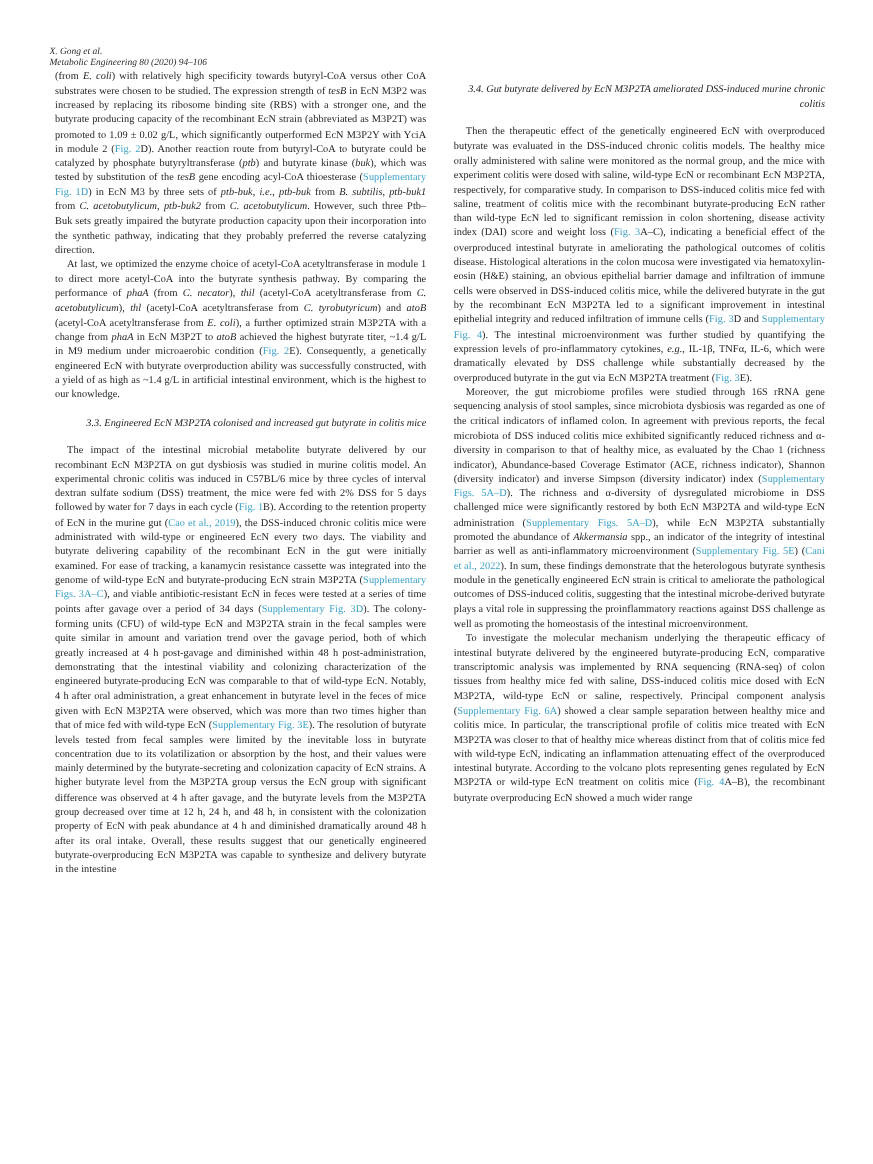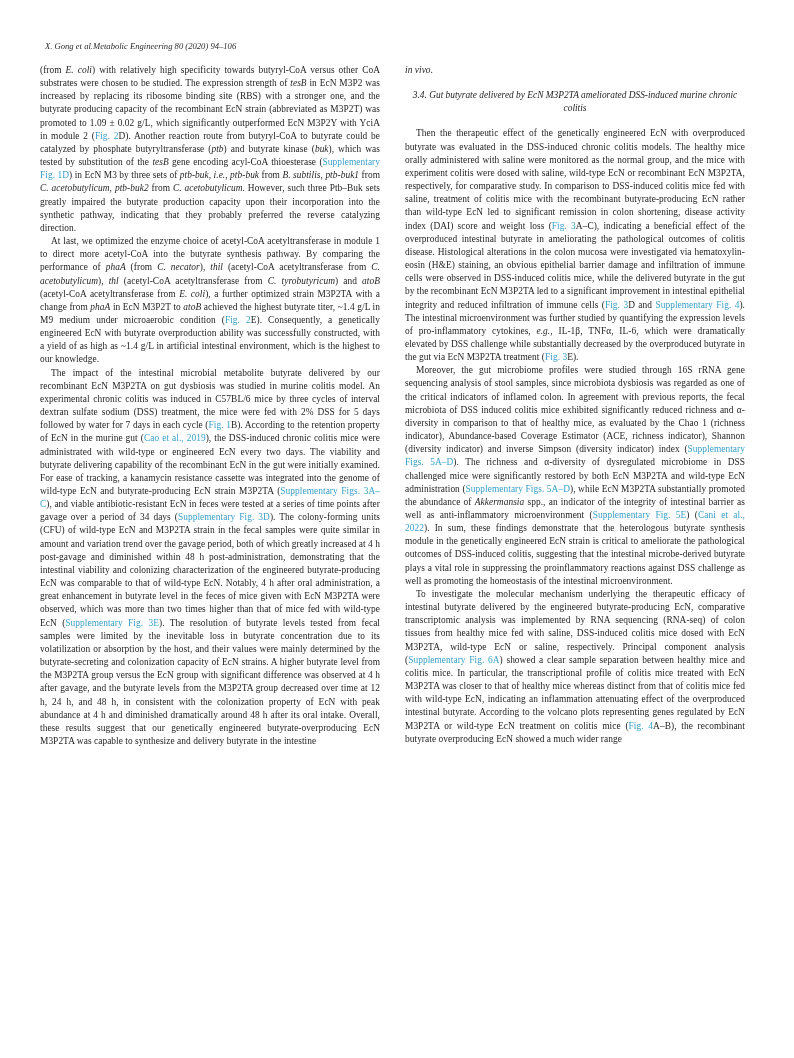--- a/index.html
+++ b/index.html
@@ -12,48 +12,49 @@
     font-family: "Liberation Serif", serif;
     color: #1e1e1e;
     overflow: hidden;
   }
   .running-header {
     position: absolute;
     top: 41px;
     left: 45px;
     right: 44px;
     display: flex;
-    justify-content: flex-start;
+    justify-content: center;
     font-size: 8.6px;
     font-style: italic;
     color: #2a2a2a;
+    flex-direction: column;
   }
   .columns {
     position: absolute;
     top: 64px;
-    left: 40px;
+    left: 50px;
     right: 44px;
     display: flex;
     gap: 25px;
   }
   .col { width: 340px; }
   p.body-para {
     margin: 0;
     font-size: 9.4px;
     line-height: 13.15px;
     text-align: justify;
     letter-spacing: 0.05px;
   }
   p.indent { text-indent: 11px; }
   p.section-heading {
     font-size: 9.4px;
     line-height: 13.15px;
     font-style: italic;
     margin: 12px 0 12px 0;
-    text-align: center;
+    text-align: right;
   }
   .link { color: #3aa0c8; cursor: pointer; }
   .it { font-style: italic; }
   .page-number {
     position: absolute;
     top: 1004px;
     left: 0;
     width: 100%;
     text-align: center;
     font-size: 8.6px;
@@ -66,24 +67,24 @@
 <div class="page">
   <div class="running-header">
     <span>X. Gong et al.</span>
     <span>Metabolic Engineering 80 (2020) 94–106</span>
   </div>
 
   <div class="columns">
     <div class="col" id="col-left">
         <p class="body-para"><span>(from </span><span class="it">E. coli</span><span>) with relatively high specificity towards butyryl-CoA versus other CoA substrates were chosen to be studied. The expression strength of </span><span class="it">tesB</span><span> in EcN M3P2 was increased by replacing its ribosome binding site (RBS) with a stronger one, and the butyrate producing capacity of the recombinant EcN strain (abbreviated as M3P2T) was promoted to 1.09 ± 0.02 g/L, which significantly outperformed EcN M3P2Y with YciA in module 2 (</span><span class="link">Fig. 2</span><span>D). Another reaction route from butyryl-CoA to butyrate could be catalyzed by phosphate butyryltransferase (</span><span class="it">ptb</span><span>) and butyrate kinase (</span><span class="it">buk</span><span>), which was tested by substitution of the </span><span class="it">tesB</span><span> gene encoding acyl-CoA thioesterase (</span><span class="link">Supplementary Fig. 1D</span><span>) in EcN M3 by three sets of </span><span class="it">ptb-buk</span><span>, </span><span class="it">i.e.</span><span>, </span><span class="it">ptb-buk</span><span> from </span><span class="it">B. subtilis</span><span>, </span><span class="it">ptb-buk1</span><span> from </span><span class="it">C. acetobutylicum</span><span>, </span><span class="it">ptb-buk2</span><span> from </span><span class="it">C. acetobutylicum</span><span>. However, such three Ptb–Buk sets greatly impaired the butyrate production capacity upon their incorporation into the synthetic pathway, indicating that they probably preferred the reverse catalyzing direction.</span></p>
         <p class="body-para indent"><span>At last, we optimized the enzyme choice of acetyl-CoA acetyltransferase in module 1 to direct more acetyl-CoA into the butyrate synthesis pathway. By comparing the performance of </span><span class="it">phaA</span><span> (from </span><span class="it">C. necator</span><span>), </span><span class="it">thil</span><span> (acetyl-CoA acetyltransferase from </span><span class="it">C. acetobutylicum</span><span>), </span><span class="it">thl</span><span> (acetyl-CoA acetyltransferase from </span><span class="it">C. tyrobutyricum</span><span>) and </span><span class="it">atoB</span><span> (acetyl-CoA acetyltransferase from </span><span class="it">E. coli</span><span>), a further optimized strain M3P2TA with a change from </span><span class="it">phaA</span><span> in EcN M3P2T to </span><span class="it">atoB</span><span> achieved the highest butyrate titer, ~1.4 g/L in M9 medium under microaerobic condition (</span><span class="link">Fig. 2</span><span>E). Consequently, a genetically engineered EcN with butyrate overproduction ability was successfully constructed, with a yield of as high as ~1.4 g/L in artificial intestinal environment, which is the highest to our knowledge.</span></p>
+        <p class="section-heading"><span>3.3. Engineered EcN M3P2TA colonised and increased gut butyrate in colitis mice</span></p>
         <p class="body-para indent"><span>The impact of the intestinal microbial metabolite butyrate delivered by our recombinant EcN M3P2TA on gut dysbiosis was studied in murine colitis model. An experimental chronic colitis was induced in C57BL/6 mice by three cycles of interval dextran sulfate sodium (DSS) treatment, the mice were fed with 2% DSS for 5 days followed by water for 7 days in each cycle (</span><span class="link">Fig. 1</span><span>B). According to the retention property of EcN in the murine gut (</span><span class="link">Cao et al., 2019</span><span>), the DSS-induced chronic colitis mice were administrated with wild-type or engineered EcN every two days. The viability and butyrate delivering capability of the recombinant EcN in the gut were initially examined. For ease of tracking, a kanamycin resistance cassette was integrated into the genome of wild-type EcN and butyrate-producing EcN strain M3P2TA (</span><span class="link">Supplementary Figs. 3A–C</span><span>), and viable antibiotic-resistant EcN in feces were tested at a series of time points after gavage over a period of 34 days (</span><span class="link">Supplementary Fig. 3D</span><span>). The colony-forming units (CFU) of wild-type EcN and M3P2TA strain in the fecal samples were quite similar in amount and variation trend over the gavage period, both of which greatly increased at 4 h post-gavage and diminished within 48 h post-administration, demonstrating that the intestinal viability and colonizing characterization of the engineered butyrate-producing EcN was comparable to that of wild-type EcN. Notably, 4 h after oral administration, a great enhancement in butyrate level in the feces of mice given with EcN M3P2TA were observed, which was more than two times higher than that of mice fed with wild-type EcN (</span><span class="link">Supplementary Fig. 3E</span><span>). The resolution of butyrate levels tested from fecal samples were limited by the inevitable loss in butyrate concentration due to its volatilization or absorption by the host, and their values were mainly determined by the butyrate-secreting and colonization capacity of EcN strains. A higher butyrate level from the M3P2TA group versus the EcN group with significant difference was observed at 4 h after gavage, and the butyrate levels from the M3P2TA group decreased over time at 12 h, 24 h, and 48 h, in consistent with the colonization property of EcN with peak abundance at 4 h and diminished dramatically around 48 h after its oral intake. Overall, these results suggest that our genetically engineered butyrate-overproducing EcN M3P2TA was capable to synthesize and delivery butyrate in the intestine</span></p>
       </div>
     <div class="col" id="col-right">
-        <p class="body-para"><span class="it">in vivo</span><span>.</span></p>
         <p class="section-heading"><span>3.4. Gut butyrate delivered by EcN M3P2TA ameliorated DSS-induced murine chronic colitis</span></p>
         <p class="body-para indent"><span>Then the therapeutic effect of the genetically engineered EcN with overproduced butyrate was evaluated in the DSS-induced chronic colitis models. The healthy mice orally administered with saline were monitored as the normal group, and the mice with experiment colitis were dosed with saline, wild-type EcN or recombinant EcN M3P2TA, respectively, for comparative study. In comparison to DSS-induced colitis mice fed with saline, treatment of colitis mice with the recombinant butyrate-producing EcN rather than wild-type EcN led to significant remission in colon shortening, disease activity index (DAI) score and weight loss (</span><span class="link">Fig. 3</span><span>A–C), indicating a beneficial effect of the overproduced intestinal butyrate in ameliorating the pathological outcomes of colitis disease. Histological alterations in the colon mucosa were investigated via hematoxylin-eosin (H&amp;E) staining, an obvious epithelial barrier damage and infiltration of immune cells were observed in DSS-induced colitis mice, while the delivered butyrate in the gut by the recombinant EcN M3P2TA led to a significant improvement in intestinal epithelial integrity and reduced infiltration of immune cells (</span><span class="link">Fig. 3</span><span>D and </span><span class="link">Supplementary Fig. 4</span><span>). The intestinal microenvironment was further studied by quantifying the expression levels of pro-inflammatory cytokines, </span><span class="it">e.g.</span><span>, IL-1β, TNFα, IL-6, which were dramatically elevated by DSS challenge while substantially decreased by the overproduced butyrate in the gut via EcN M3P2TA treatment (</span><span class="link">Fig. 3</span><span>E).</span></p>
         <p class="body-para indent"><span>Moreover, the gut microbiome profiles were studied through 16S rRNA gene sequencing analysis of stool samples, since microbiota dysbiosis was regarded as one of the critical indicators of inflamed colon. In agreement with previous reports, the fecal microbiota of DSS induced colitis mice exhibited significantly reduced richness and α-diversity in comparison to that of healthy mice, as evaluated by the Chao 1 (richness indicator), Abundance-based Coverage Estimator (ACE, richness indicator), Shannon (diversity indicator) and inverse Simpson (diversity indicator) index (</span><span class="link">Supplementary Figs. 5A–D</span><span>). The richness and α-diversity of dysregulated microbiome in DSS challenged mice were significantly restored by both EcN M3P2TA and wild-type EcN administration (</span><span class="link">Supplementary Figs. 5A–D</span><span>), while EcN M3P2TA substantially promoted the abundance of </span><span class="it">Akkermansia</span><span> spp., an indicator of the integrity of intestinal barrier as well as anti-inflammatory microenvironment (</span><span class="link">Supplementary Fig. 5E</span><span>) (</span><span class="link">Cani et al., 2022</span><span>). In sum, these findings demonstrate that the heterologous butyrate synthesis module in the genetically engineered EcN strain is critical to ameliorate the pathological outcomes of DSS-induced colitis, suggesting that the intestinal microbe-derived butyrate plays a vital role in suppressing the proinflammatory reactions against DSS challenge as well as promoting the homeostasis of the intestinal microenvironment.</span></p>
         <p class="body-para indent"><span>To investigate the molecular mechanism underlying the therapeutic efficacy of intestinal butyrate delivered by the engineered butyrate-producing EcN, comparative transcriptomic analysis was implemented by RNA sequencing (RNA-seq) of colon tissues from healthy mice fed with saline, DSS-induced colitis mice dosed with EcN M3P2TA, wild-type EcN or saline, respectively. Principal component analysis (</span><span class="link">Supplementary Fig. 6A</span><span>) showed a clear sample separation between healthy mice and colitis mice. In particular, the transcriptional profile of colitis mice treated with EcN M3P2TA was closer to that of healthy mice whereas distinct from that of colitis mice fed with wild-type EcN, indicating an inflammation attenuating effect of the overproduced intestinal butyrate. According to the volcano plots representing genes regulated by EcN M3P2TA or wild-type EcN treatment on colitis mice (</span><span class="link">Fig. 4</span><span>A–B), the recombinant butyrate overproducing EcN showed a much wider range</span></p>
       </div>
   </div>
 
 </div>
 
 </body></html>

